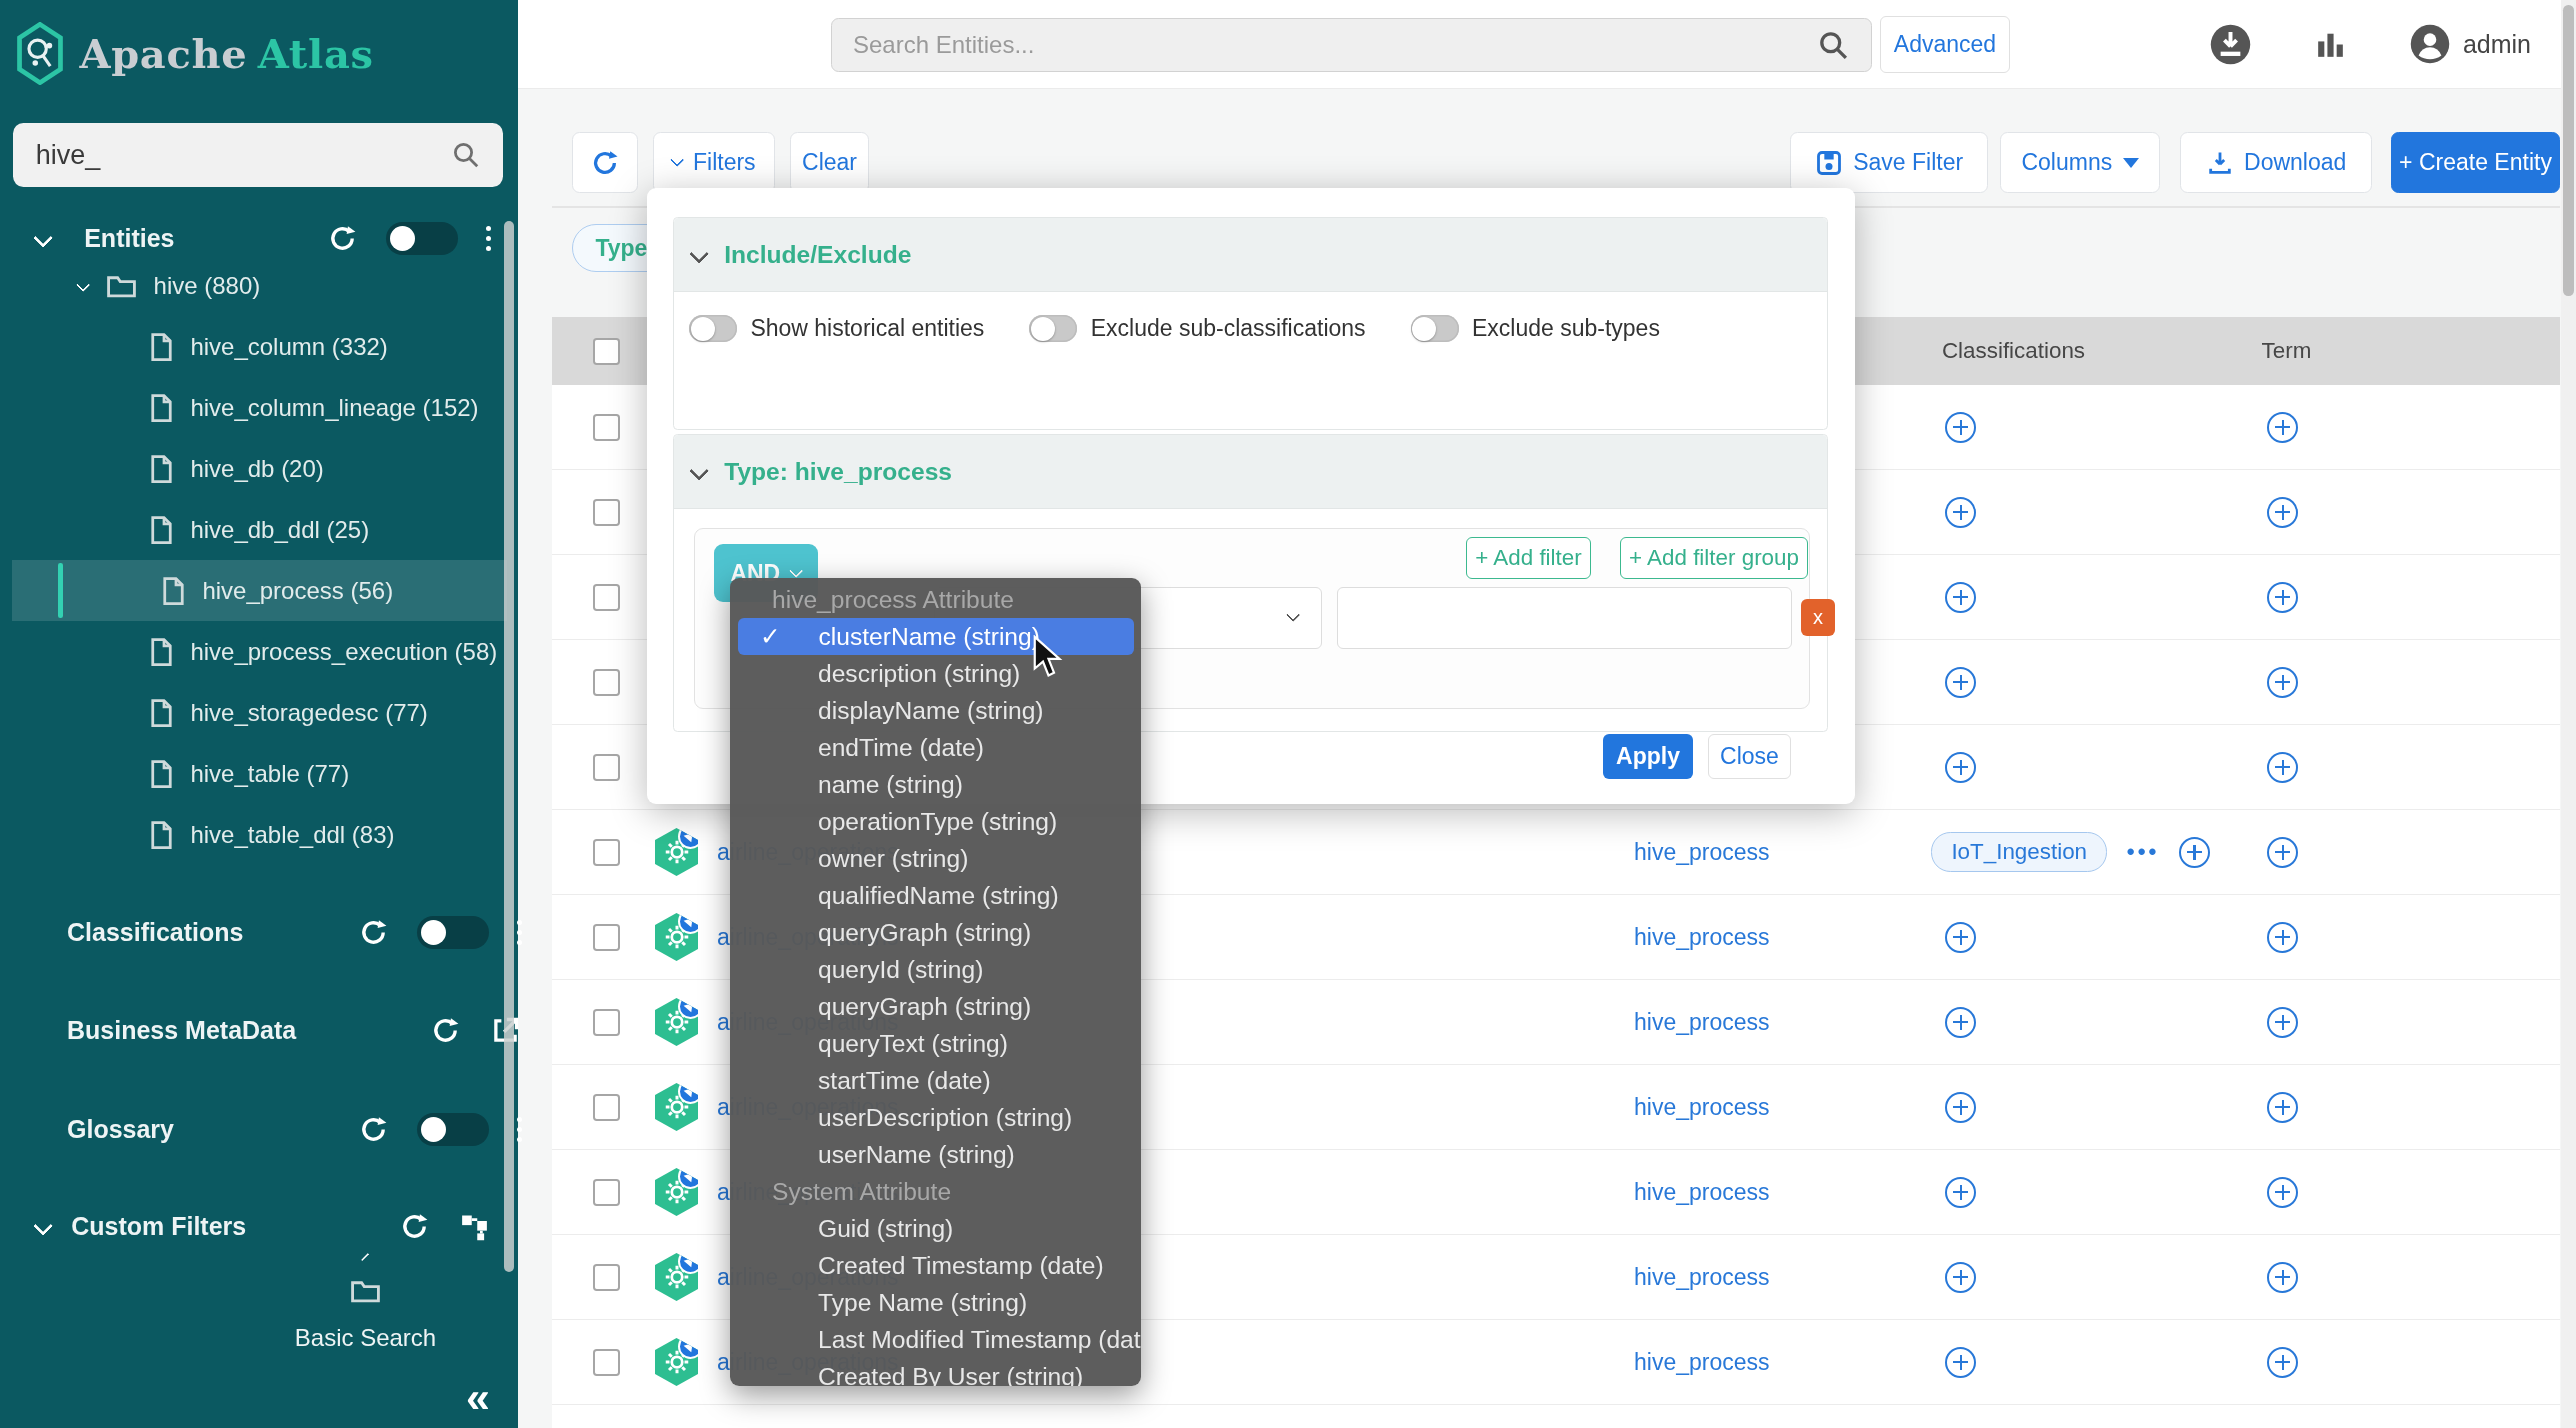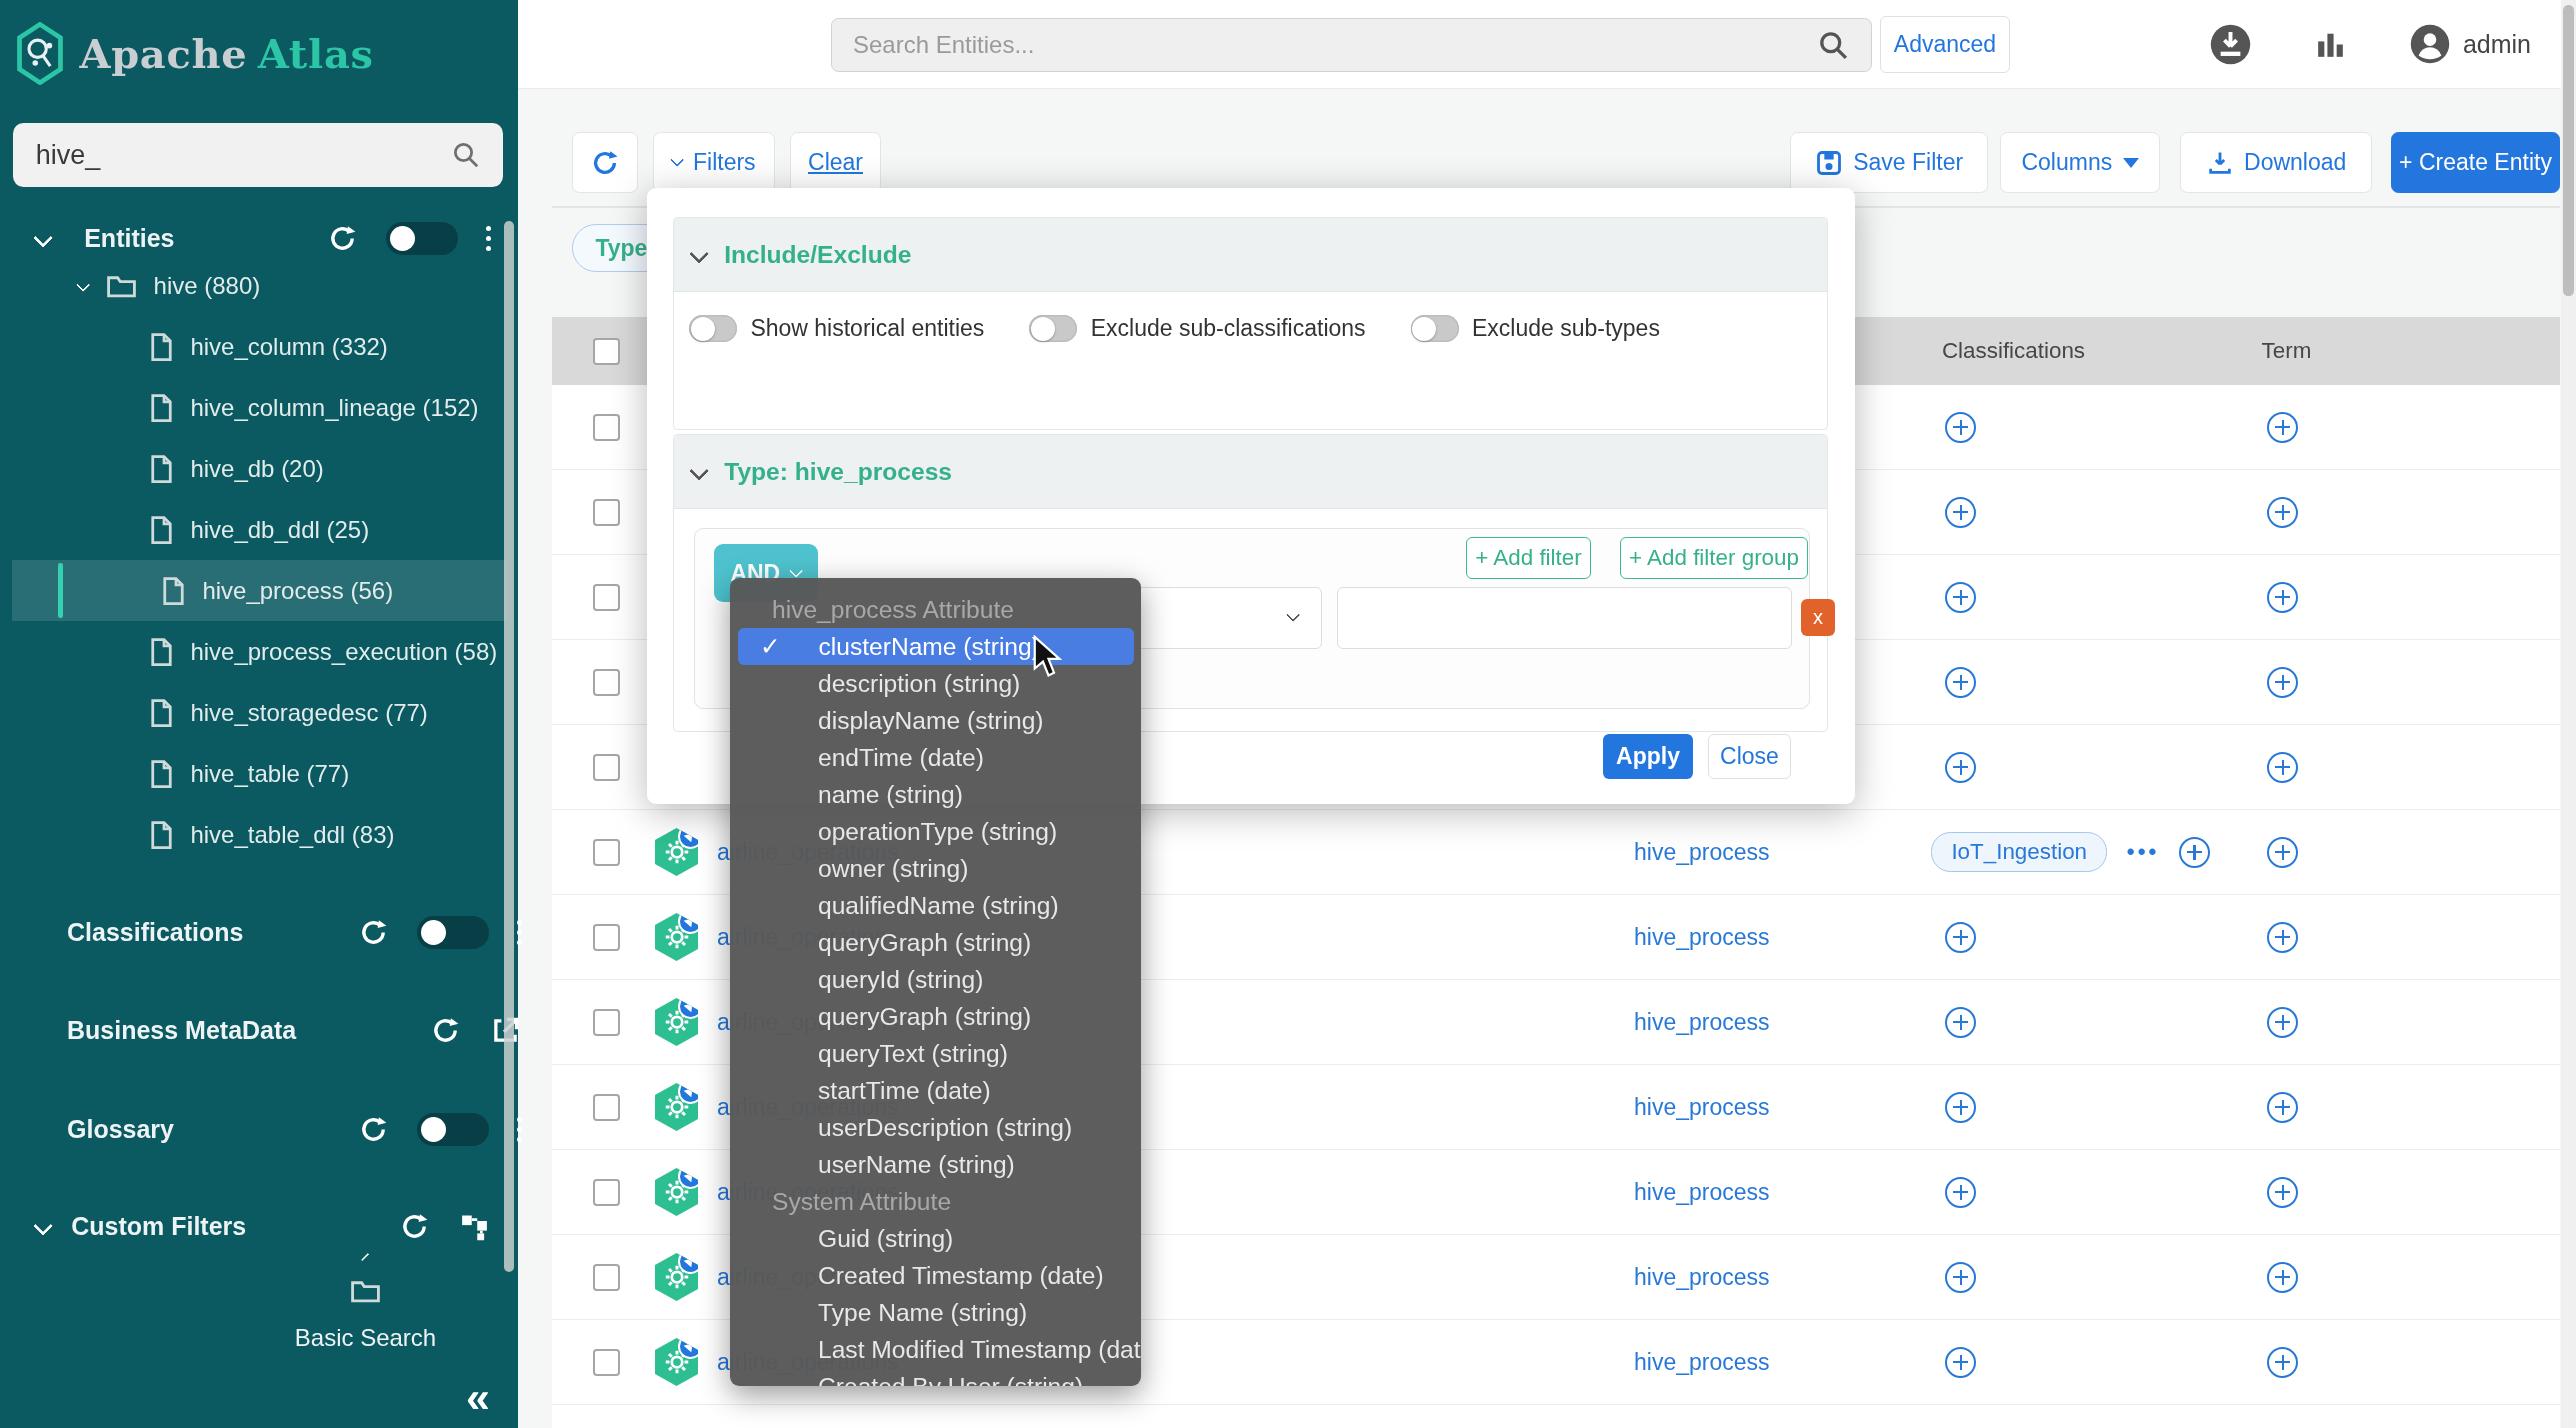--- a/index.html
+++ b/index.html
@@ -42,21 +42,21 @@
   #top-search{left:313px;top:18px;width:1041px;height:54px;background:#efefef;border:1.5px solid #d2d2d2;border-radius:7.5px;display:flex;align-items:center;padding:0 21px;box-sizing:border-box;color:#9a9a9a;font-size:24px;}
   #top-search .ph{flex:1;}
   #btn-advanced{left:1362px;top:16.4px;width:128px;height:55px;background:#fff;border:1.5px solid #e0e0e0;border-radius:6px;color:#2276dd;font-size:23px;display:flex;align-items:center;justify-content:center;}
   #top-icons{right:45px;top:0;height:88px;display:flex;align-items:center;gap:60px;}
   #admin{display:flex;align-items:center;gap:12px;color:#444;font-size:25px;}
 
   
   .tb-btn{height:61px;background:#fff;border:1.5px solid #e1e4e8;border-radius:7.5px;display:flex;align-items:center;justify-content:center;gap:10.4px;color:#2276dd;font-size:23px;box-sizing:border-box;}
   #tb-refresh{left:572px;top:132px;width:66px;}
   #tb-filters{left:653px;top:132px;width:122px;}
-  #tb-clear{left:790px;top:132px;width:91px;text-decoration:underline;}
+  #tb-clear{left:790px;top:132px;width:79px;}
   #tb-save{left:1790px;top:132px;width:198px;}
   #tb-columns{left:2000px;top:132px;width:160px;}
   #tb-download{left:2180px;top:132px;width:192px;}
   #tb-create{left:2391px;top:132px;width:169px;background:#2276dd;border-color:#2276dd;color:#fff;}
   .tri-down{width:0;height:0;border-left:8.2px solid transparent;border-right:8.2px solid transparent;border-top:10.4px solid #2276dd;}
   #divider{left:552px;top:206px;width:2008px;height:1.5px;background:#e4e4e4;}
   #type-chip{left:572px;top:224px;height:46px;padding:0 22.4px;border:1.5px solid #aecdf0;background:#f4f9fd;border-radius:24.6px;display:flex;align-items:center;color:#35b08c;font-size:23px;font-weight:bold;white-space:nowrap;overflow:hidden;width:179px;}
 
   
   #table{left:552px;top:317px;width:2008px;height:1111px;background:#fff;}
@@ -93,21 +93,21 @@
   #add-filter{left:771px;width:125px;}
   #add-fgroup{left:925px;width:188px;}
   #f-select{position:absolute;left:239px;top:58px;width:386px;height:60px;background:#fff;border:1.5px solid #ddd;border-radius:6px;}
   #f-select .chev{position:absolute;right:22.4px;top:22.4px;border-color:#555;}
   #f-input{position:absolute;left:642px;top:58px;width:453px;height:60px;background:#fff;border:1.5px solid #ddd;border-radius:6px;}
   #f-del{position:absolute;left:1106px;top:70px;width:34px;height:37px;background:#e2622b;border-radius:6px;color:#fff;font-size:20px;display:flex;align-items:center;justify-content:center;}
   #m-apply{position:absolute;left:956px;top:546px;width:90px;height:45px;background:#2276dd;color:#fff;border-radius:6px;font-size:23px;font-weight:bold;display:flex;align-items:center;justify-content:center;}
   #m-close{position:absolute;left:1061px;top:546px;width:83px;height:45px;background:#fff;color:#2276dd;border:1.5px solid #e0e0e0;border-radius:6px;font-size:23px;display:flex;align-items:center;justify-content:center;box-sizing:border-box;}
 
   
-  #dropdown{left:730px;top:578px;width:411px;height:808px;background:rgba(88,88,88,.97);border-radius:9px;box-shadow:0 9px 30px rgba(0,0,0,.4);z-index:30;padding-top:13px;box-sizing:border-box;overflow:hidden;}
+  #dropdown{left:730px;top:578px;width:411px;height:808px;background:rgba(88,88,88,.97);border-radius:9px;box-shadow:0 9px 30px rgba(0,0,0,.4);z-index:30;padding-top:3px;box-sizing:border-box;overflow:hidden;}
   .dd-head{height:37px;line-height:37px;padding-left:42px;color:#a8a8a8;font-size:24.6px;white-space:nowrap;}
   .dd-item{height:37px;line-height:37px;padding-left:88px;color:#e8e8e8;font-size:24.6px;position:relative;white-space:nowrap;}
   .dd-item.sel{background:#4a7de2;border-radius:6px;margin:0 7.5px;padding-left:81px;color:#fff;}
   .dd-item.sel .ck{position:absolute;left:22.4px;top:0;font-family:"DejaVu Sans",sans-serif;}
   #dd-more{display:flex;justify-content:center;margin-top:4.5px;}
   #dd-more .chev{border-color:#cfcfcf;}
 
   
   #cursor{left:1032px;top:635px;z-index:40;}
   #main-scroll-track{right:0;top:0;width:15px;height:1428px;background:#f0f0f0;z-index:15;}

